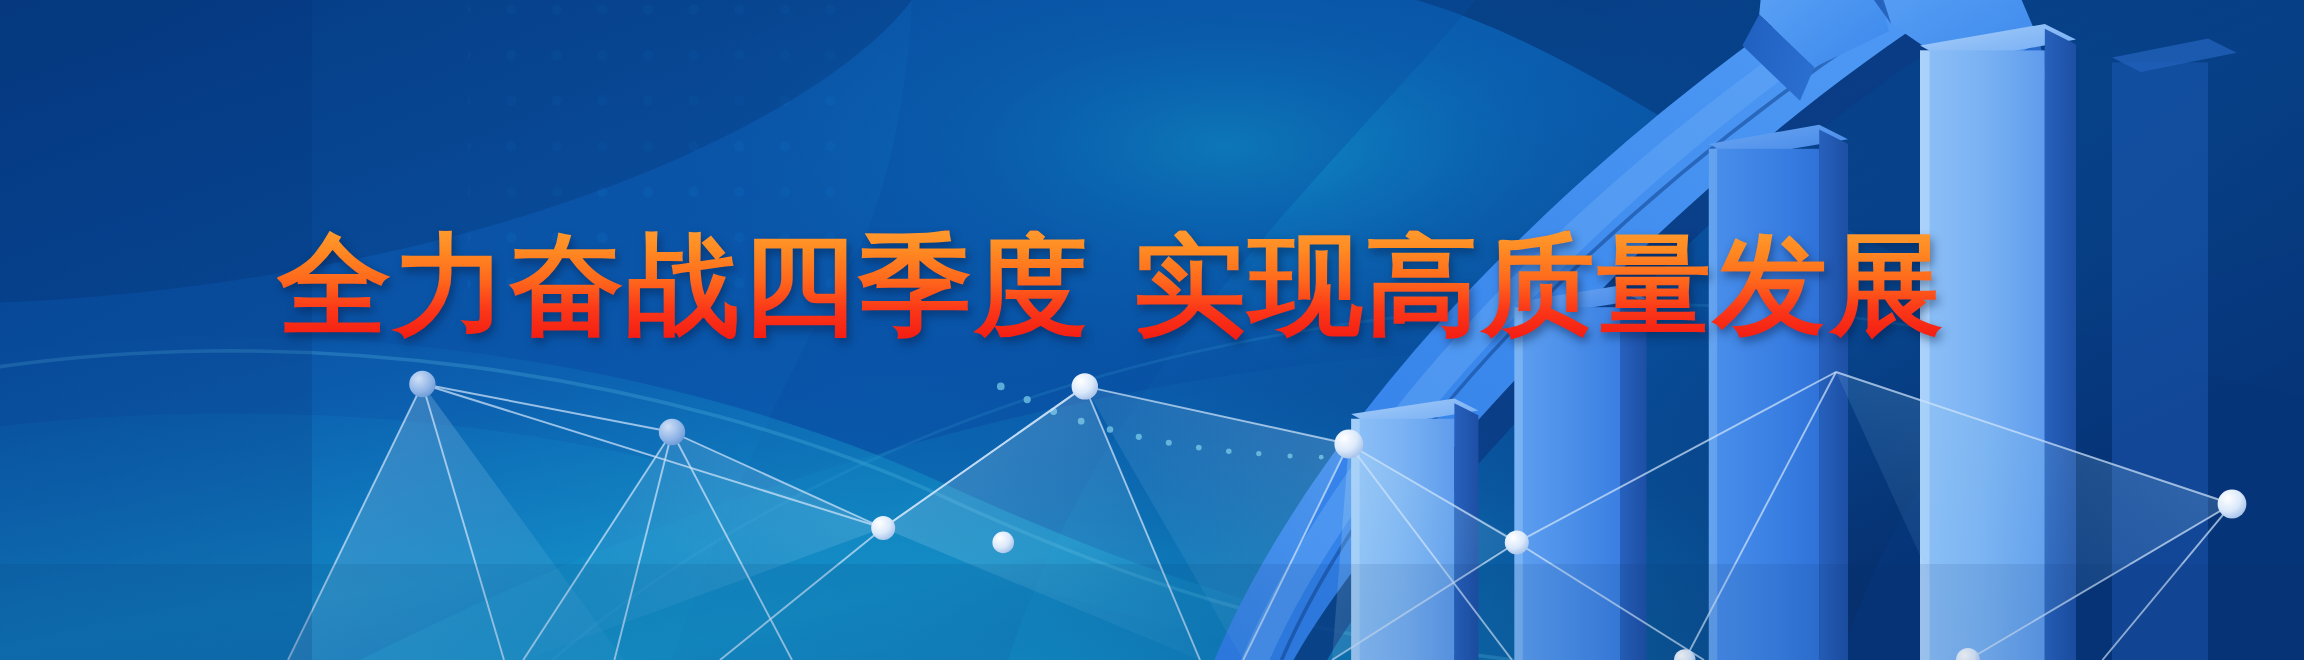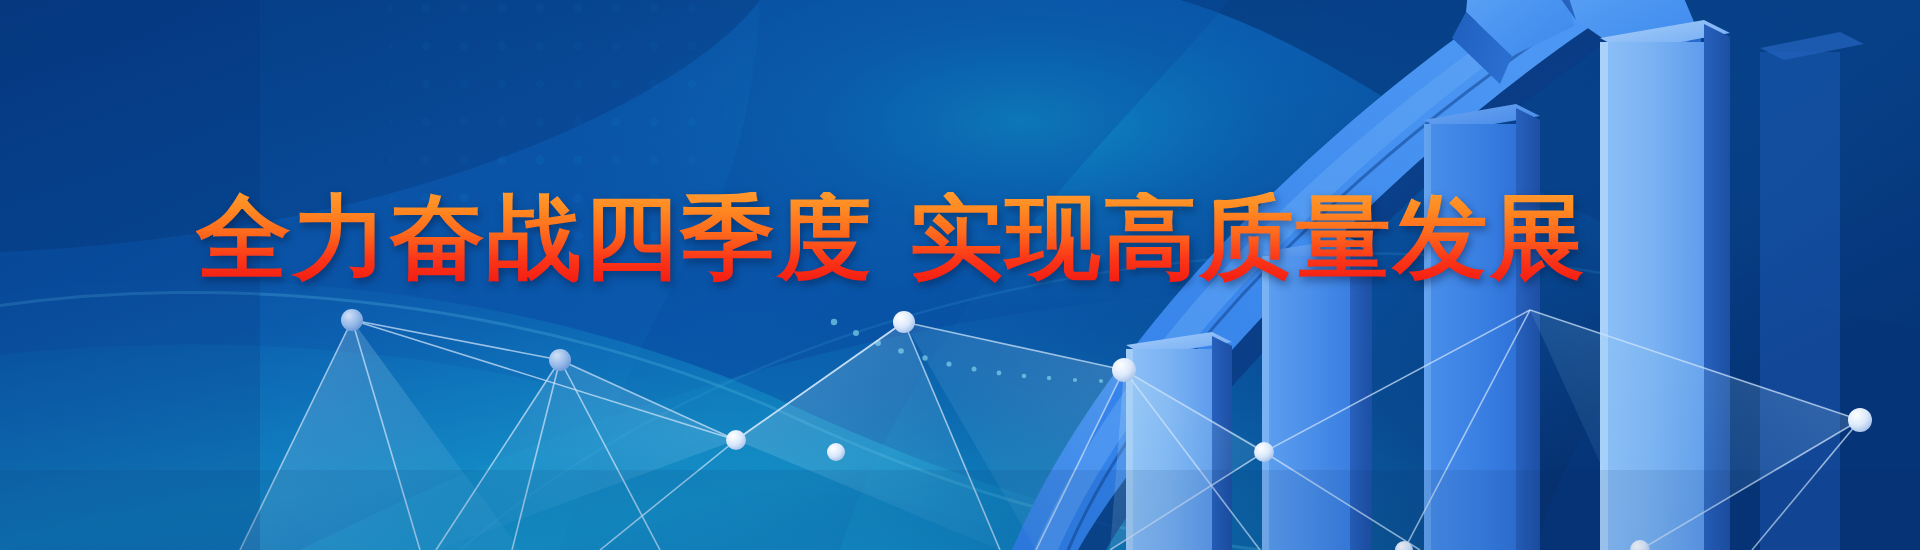--- a/index.html
+++ b/index.html
@@ -27,20 +27,21 @@
   #headline {
     position: absolute;
     left: 196px;
     top: 178px;
     width: 1420px;
     height: 120px;
     display: flex;
     align-items: center;
     z-index: 40;
     pointer-events: none;
+    justify-content: center;
   }
   #headline-text {
     font-family: "DejaVu Sans", "Liberation Sans", sans-serif;
     font-size: 92px;
     font-weight: bold;
     line-height: 1.0;
     letter-spacing: 2px;
     white-space: nowrap;
     background-image: linear-gradient(to bottom,
         #ff9a2e 0%,

